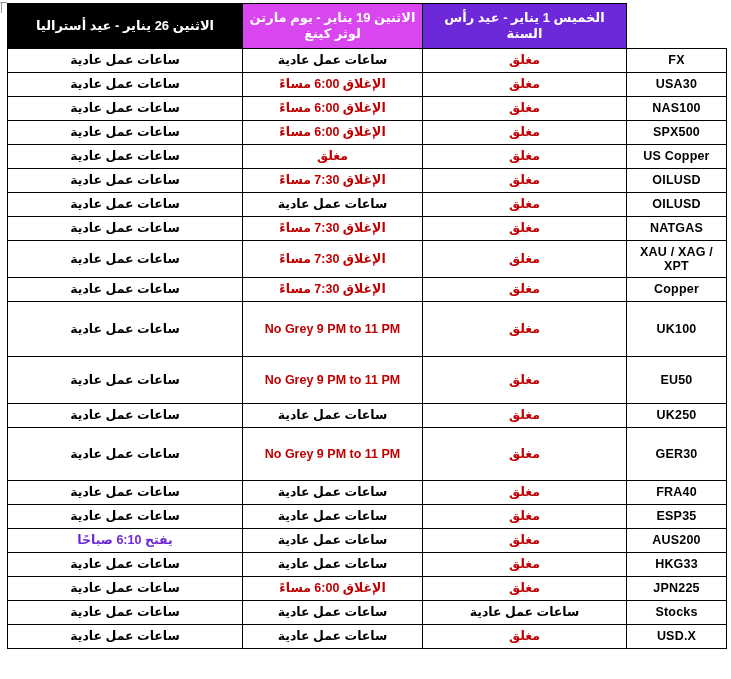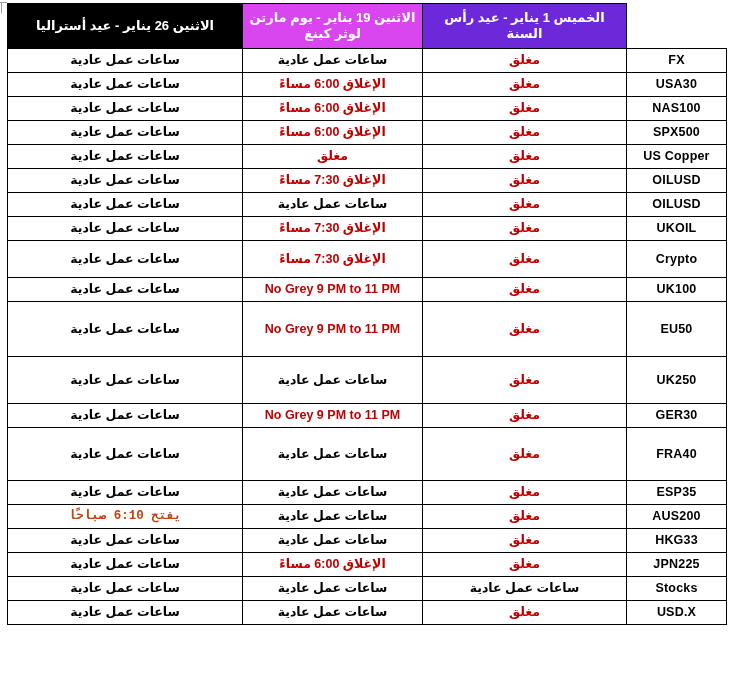--- a/index.html
+++ b/index.html
@@ -112,27 +112,33 @@
           <td class="red" style="color: rgb(192, 0, 0);">الإغلاق 7:30 مساءً</td>
           <td>ساعات عمل عادية</td>
         </tr>
         <tr>
           <td class="name">OILUSD</td>
           <td class="red" style="color: rgb(192, 0, 0);">مغلق</td>
           <td>ساعات عمل عادية</td>
           <td>ساعات عمل عادية</td>
         </tr>
         <tr>
-          <td class="name">UKOIL</td>
-          <td class="red" style="color: rgb(192, 0, 0);">مغلق</td>
-          <td class="red" style="color: rgb(192, 0, 0);">الإغلاق 7:30 مساءً</td>
-          <td>ساعات عمل عادية</td>
-        </tr>
-        <tr>
-          <td class="name">Crypto</td>
+          <td class="name">NATGAS</td>
+          <td class="red" style="color: rgb(192, 0, 0);">مغلق</td>
+          <td class="red" style="color: rgb(192, 0, 0);">الإغلاق 7:30 مساءً</td>
+          <td>ساعات عمل عادية</td>
+        </tr>
+        <tr>
+          <td class="name">XAU / XAG / XPT</td>
+          <td class="red" style="color: rgb(192, 0, 0);">مغلق</td>
+          <td class="red" style="color: rgb(192, 0, 0);">الإغلاق 7:30 مساءً</td>
+          <td>ساعات عمل عادية</td>
+        </tr>
+        <tr>
+          <td class="name">Copper</td>
           <td class="red" style="color: rgb(192, 0, 0);">مغلق</td>
           <td class="red" style="color: rgb(192, 0, 0);">الإغلاق 7:30 مساءً</td>
           <td>ساعات عمل عادية</td>
         </tr>
         <tr>
           <td class="name">UK100</td>
           <td class="red" style="color: rgb(192, 0, 0);">مغلق</td>
           <td class="red" style="color: rgb(192, 0, 0);">No Grey 9 PM to 11 PM</td>
           <td>ساعات عمل عادية</td>
         </tr>
@@ -163,21 +169,21 @@
         <tr>
           <td class="name">ESP35</td>
           <td class="red" style="color: rgb(192, 0, 0);">مغلق</td>
           <td>ساعات عمل عادية</td>
           <td>ساعات عمل عادية</td>
         </tr>
         <tr>
           <td class="name">AUS200</td>
           <td class="red" style="color: rgb(192, 0, 0);">مغلق</td>
           <td>ساعات عمل عادية</td>
-          <td class="red" style="color: #c2410c; font-family: Liberation Mono, monospace;">يفتح 6:10 صباحًا</td>
+          <td class="red" style="color: #6d28d9;">يفتح 6:10 صباحًا</td>
         </tr>
         <tr>
           <td class="name">HKG33</td>
           <td class="red" style="color: rgb(192, 0, 0);">مغلق</td>
           <td>ساعات عمل عادية</td>
           <td>ساعات عمل عادية</td>
         </tr>
         <tr>
           <td class="name">JPN225</td>
           <td class="red" style="color: rgb(192, 0, 0);">مغلق</td>

